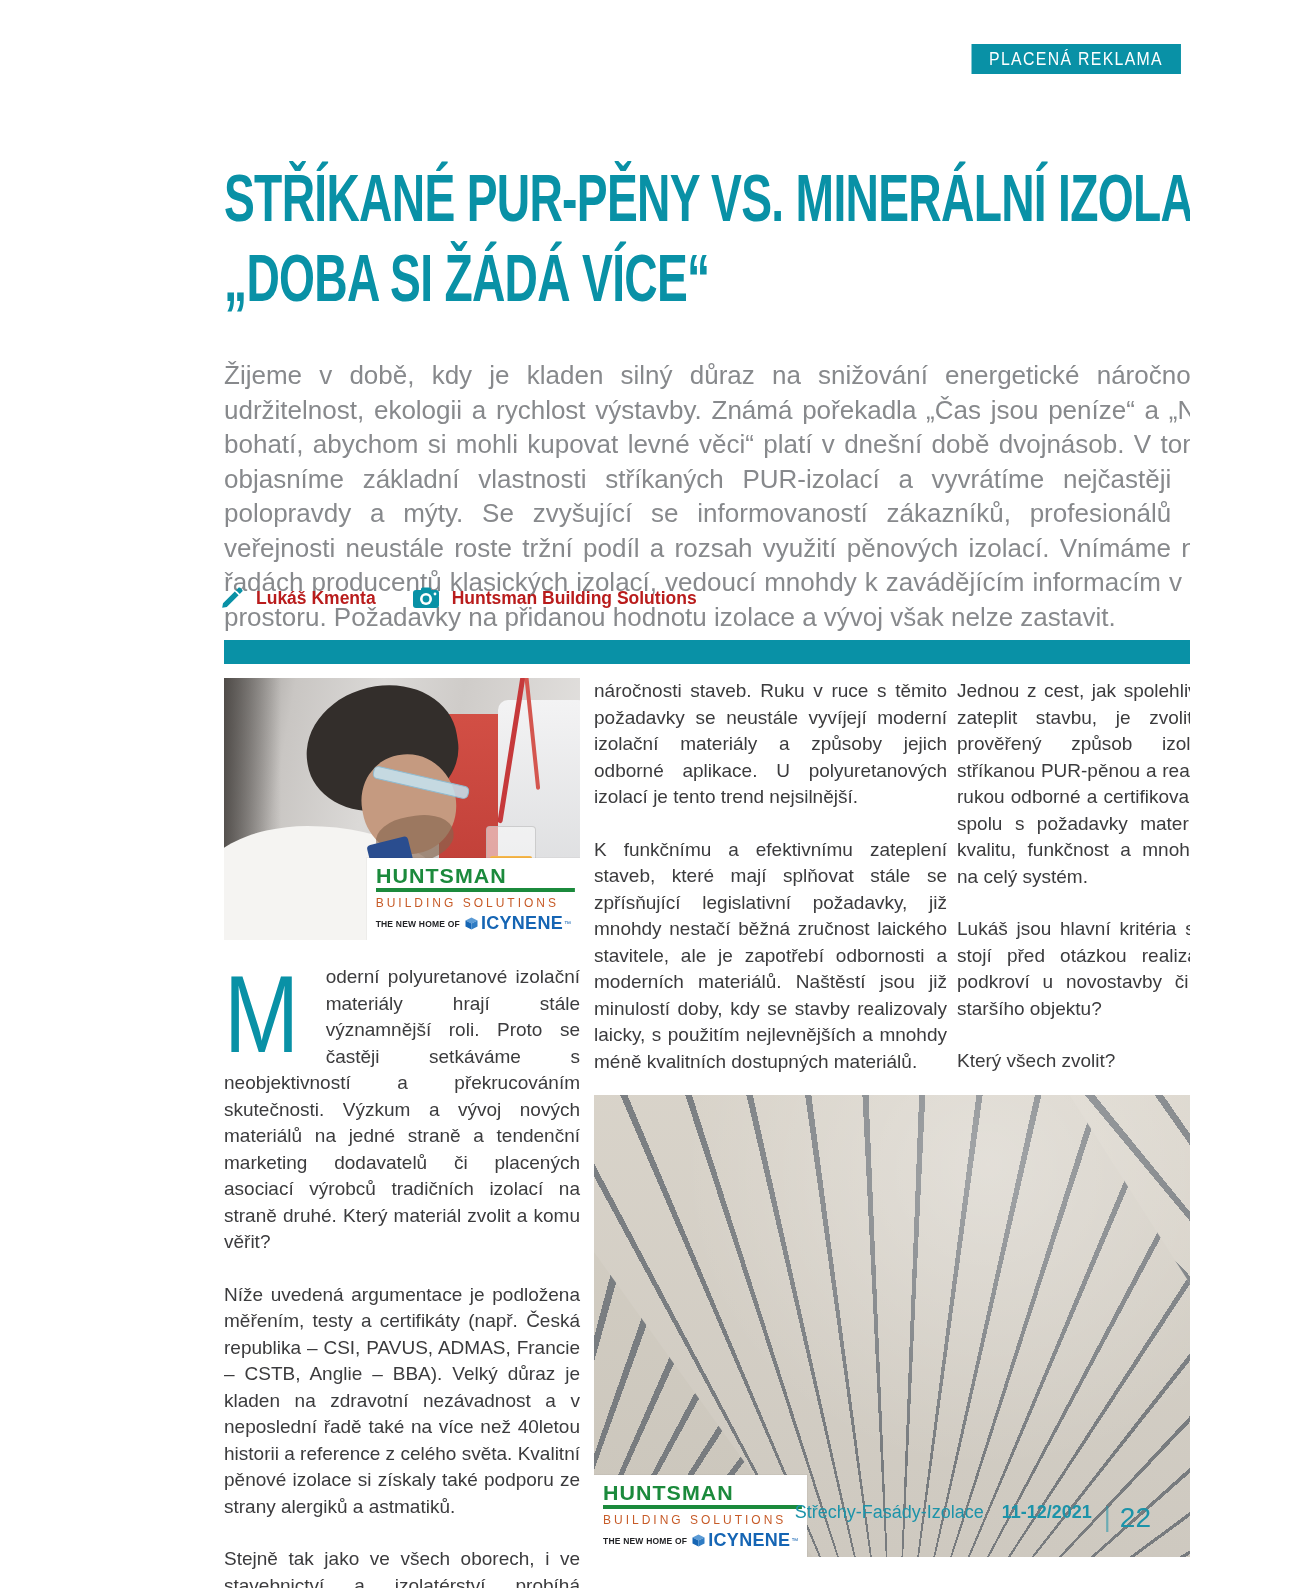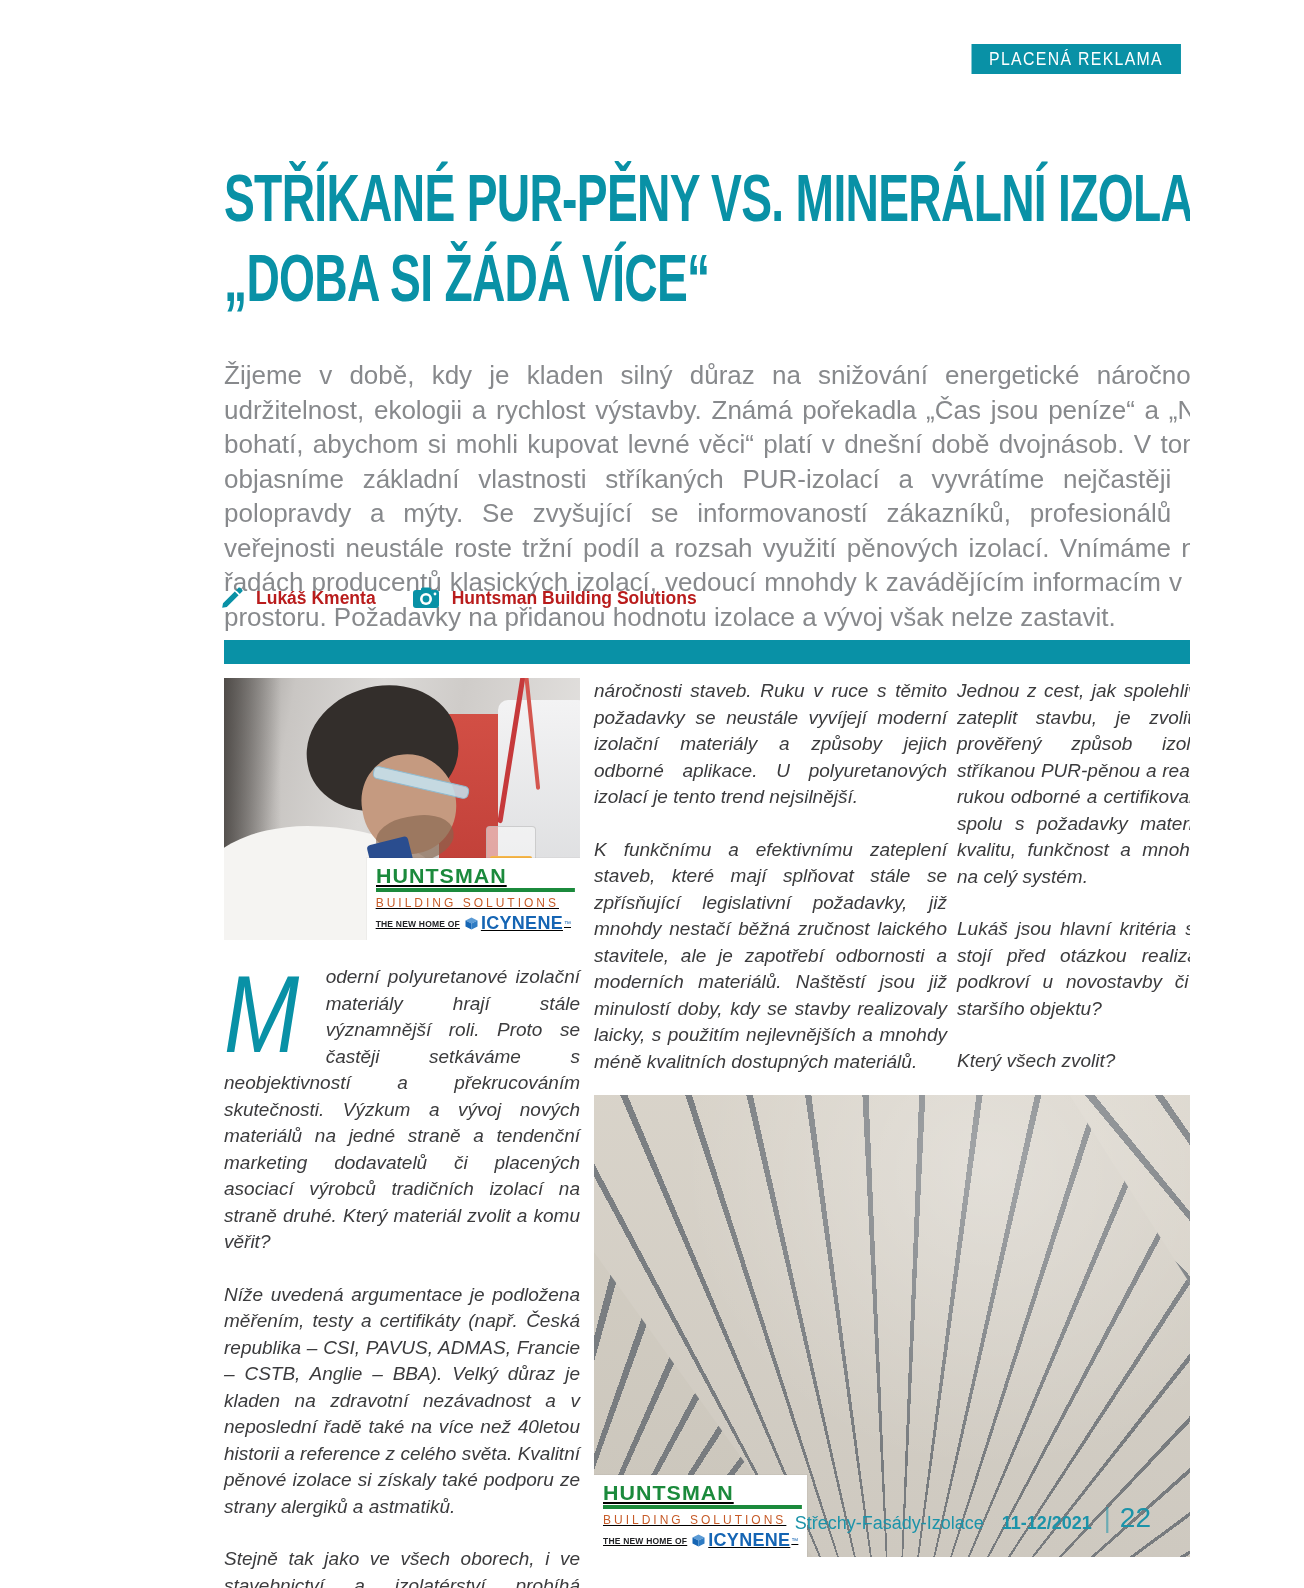--- a/index.html
+++ b/index.html
@@ -31,29 +31,29 @@
   .byline {
     position:absolute; left:106px; top:586px; display:flex; align-items:center;
     font-size:17.5px; font-weight:700; color:#b91c1c;text-align:right;
   }
   .byline .ic { display:inline-flex; margin-right:12px; }
   .byline .credit-gap { margin-left:36px; }
   
   .bar { position:absolute; left:110px; top:640px; width:1086px; height:24px; background:#0991a6; }
   
   .content { position:absolute; left:110px; top:678px; width:1086px; display:grid; grid-template-columns:356px 1fr; column-gap:14px; }
-  .bodytext { font-size:19px; line-height:26.5px; color:#3b3b3d; text-align:justify; margin:0 0 26px 0;font-style:italic; }
+  .bodytext { font-size:19px; line-height:26.5px; color:#3b3b3d; text-align:justify; margin:0 0 26px 0; }
   .bodytext:last-child { margin-bottom:0; }
   .two-cols { display:grid; grid-template-columns:1fr 1fr; column-gap:10px; }
   .dropcap {
     float:left; font-size:110px; line-height:92px; color:#0991a6;
     font-weight:400; margin:4px 10px 0 0; transform:scaleX(0.82); transform-origin:left top;
   }
   
-  .logo-box { background:#ffffff; padding:7px 9px 6px 9px; display:inline-block; box-shadow:0 0 0 1px rgba(0,0,0,0.03);text-decoration:underline; }
+  .logo-box { background:#ffffff; padding:7px 9px 6px 9px; display:inline-block; box-shadow:0 0 0 1px rgba(0,0,0,0.03); }
   .logo-brand {
     color:#1b8a3c; font-weight:700; font-size:21px; letter-spacing:1px;
     border-bottom:4px solid #1b8a3c; line-height:22px; padding-bottom:1px;
     transform:scaleX(1.02); transform-origin:left; white-space:nowrap;
   }
   .logo-division { color:#c75b28; font-size:12px; letter-spacing:3px; margin-top:4px; white-space:nowrap; }
   .logo-tagline { display:flex; align-items:center; margin-top:3px; white-space:nowrap; }
   .logo-tagline .tg { font-size:8.5px; font-weight:700; color:#222326; letter-spacing:0.2px; }
   .logo-tagline .cube { margin:0 3px 0 5px; display:inline-flex; }
   .logo-tagline .prod { font-size:18px; font-weight:700; color:#1565b4; letter-spacing:0.3px; }
@@ -81,21 +81,21 @@
   .big-photo { position:relative; width:100%; height:462px; margin-top:20px; overflow:hidden; background:#ded9d0; }
   .fan-center { position:absolute; inset:0;
     background:repeating-conic-gradient(from 250deg at 42% 138%, #7b8085 0deg 0.55deg, rgba(0,0,0,0) 0.55deg 5.1deg); }
   .fan-left { position:absolute; inset:0; clip-path:polygon(0% 34%, 0% 101%, 31% 101%); background-color:#dad5cb;
     background-image:repeating-conic-gradient(from 300deg at -18% 158%, #7b8085 0deg 0.75deg, rgba(0,0,0,0) 0.75deg 4.4deg); }
   .fan-right { position:absolute; inset:0; clip-path:polygon(66% -1%, 101% -1%, 101% 84%); background-color:#e1dcd3;
     background-image:repeating-conic-gradient(from 150deg at 132% 118%, #7b8085 0deg 0.6deg, rgba(0,0,0,0) 0.6deg 4.6deg); }
   .photo-light { position:absolute; inset:0; background:radial-gradient(ellipse at 55% 15%, rgba(255,255,255,0.30), rgba(0,0,0,0) 55%), linear-gradient(180deg, rgba(130,120,100,0.06), rgba(90,85,75,0.12)); }
   .bp-logo { position:absolute; left:0; bottom:0; }
   
-  .footer { position:absolute; right:39px; top:1502px; display:flex; align-items:flex-end; color:#1b93a9; }
+  .footer { position:absolute; right:39px; top:1502px; display:flex; align-items:flex-start; color:#1b93a9; }
   .footer .journal { font-size:18px; font-weight:400; }
   .footer .issue { font-size:18px; font-weight:700; margin-left:18px; }
   .footer .sep { font-size:27px; font-weight:400; opacity:0.55; margin:0 9px 0 12px; }
   .footer .pageno { font-size:28px; font-weight:400; }
 </style>
 </head>
 <body>
 
 <div class="page">
 

